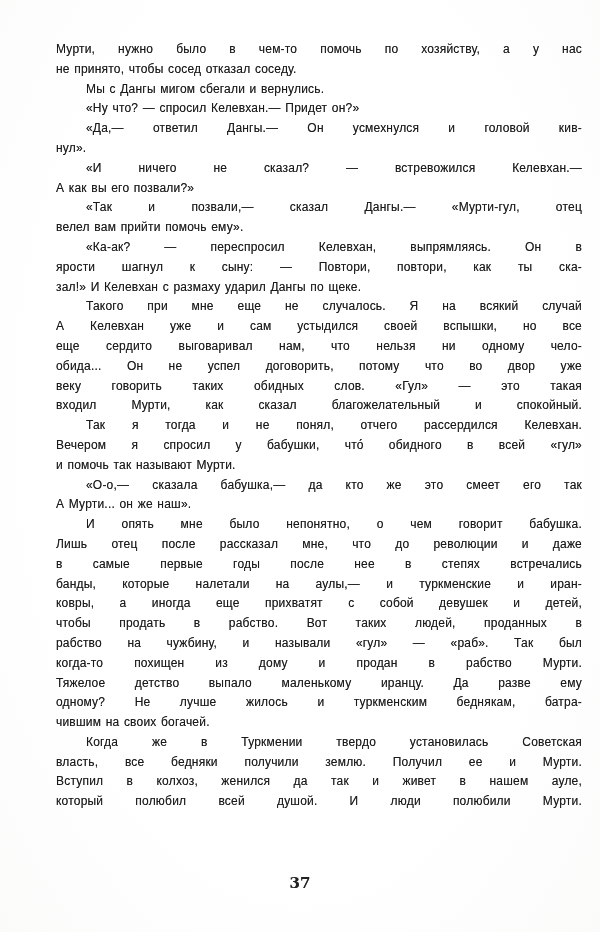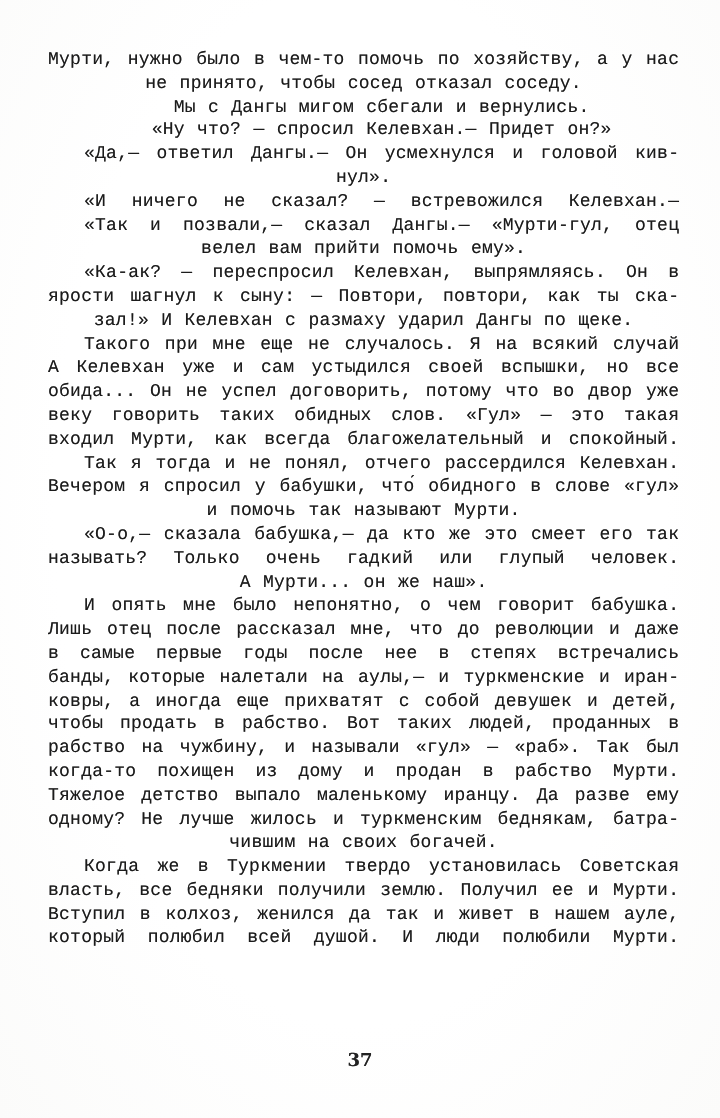--- a/index.html
+++ b/index.html
@@ -18,36 +18,36 @@
     left: 0;
     top: 0;
     width: 600px;
     height: 932px;
     background:
       radial-gradient(ellipse at 50% 45%, #ffffff 60%, #fbfbfa 100%);
     color: #1b1b1b;
   }
   .text {
     position: absolute;
-    left: 40px;
+    left: 56px;
     top: 40px;
     width: 526px;
-    font-family: Liberation Mono, monospace;
-    font-size: 15px;
+    font-family: Liberation Sans, sans-serif;
+    font-size: 12px;
     line-height: 19.8px;
     letter-spacing: 0.2px;
     word-spacing: 1px;
     color: #1b1b1b;
     text-shadow: 0 0 0.4px rgba(20,20,20,0.55);
   }
   .line {
     height: 19.8px;
     overflow: hidden;
     white-space: normal;
-    text-align: center;
+    text-align: left;
   }
   .line.in {
     text-indent: 30px;
   }
   .line.j {
     text-align: justify;
   }
   .line.j::after {
     content: "";
     display: inline-block;
@@ -72,35 +72,36 @@
 
 <div class="page">
   <div class="text" id="text-block">
       <div class="line j">Мурти, нужно было в чем-то помочь по хозяйству, а у нас</div>
       <div class="line">не принято, чтобы сосед отказал соседу.</div>
       <div class="line in">Мы с Дангы мигом сбегали и вернулись.</div>
       <div class="line in">«Ну что? — спросил Келевхан.— Придет он?»</div>
       <div class="line in j">«Да,— ответил Дангы.— Он усмехнулся и головой кив-</div>
       <div class="line">нул».</div>
       <div class="line in j">«И ничего не сказал? — встревожился Келевхан.—</div>
+      <div class="line">А как вы его позвали?»</div>
       <div class="line in j">«Так и позвали,— сказал Дангы.— «Мурти-гул, отец</div>
       <div class="line">велел вам прийти помочь ему».</div>
       <div class="line in j">«Ка-ак? — переспросил Келевхан, выпрямляясь. Он в</div>
       <div class="line j">ярости шагнул к сыну: — Повтори, повтори, как ты ска-</div>
       <div class="line">зал!» И Келевхан с размаху ударил Дангы по щеке.</div>
       <div class="line in j">Такого при мне еще не случалось. Я на всякий случай</div>
       <div class="line j">А Келевхан уже и сам устыдился своей вспышки, но все</div>
+      <div class="line j">еще сердито выговаривал нам, что нельзя ни одному чело-</div>
       <div class="line j">обида... Он не успел договорить, потому что во двор уже</div>
       <div class="line j">веку говорить таких обидных слов. «Гул» — это такая</div>
-      <div class="line j">входил Мурти, как всегда благожелательный и спокойный.</div>
+      <div class="line j">входил Мурти, как сказал благожелательный и спокойный.</div>
       <div class="line in j">Так я тогда и не понял, отчего рассердился Келевхан.</div>
-      <div class="line j">Вечером я спросил у бабушки, что́ обидного в слове «гул»</div>
+      <div class="line j">Вечером я спросил у бабушки, что́ обидного в всей «гул»</div>
       <div class="line">и помочь так называют Мурти.</div>
       <div class="line in j">«О-о,— сказала бабушка,— да кто же это смеет его так</div>
-      <div class="line j">называть? Только очень гадкий или глупый человек.</div>
       <div class="line">А Мурти... он же наш».</div>
       <div class="line in j">И опять мне было непонятно, о чем говорит бабушка.</div>
       <div class="line j">Лишь отец после рассказал мне, что до революции и даже</div>
       <div class="line j">в самые первые годы после нее в степях встречались</div>
       <div class="line j">банды, которые налетали на аулы,— и туркменские и иран-</div>
       <div class="line j">ковры, а иногда еще прихватят с собой девушек и детей,</div>
       <div class="line j">чтобы продать в рабство. Вот таких людей, проданных в</div>
       <div class="line j">рабство на чужбину, и называли «гул» — «раб». Так был</div>
       <div class="line j">когда-то похищен из дому и продан в рабство Мурти.</div>
       <div class="line j">Тяжелое детство выпало маленькому иранцу. Да разве ему</div>

